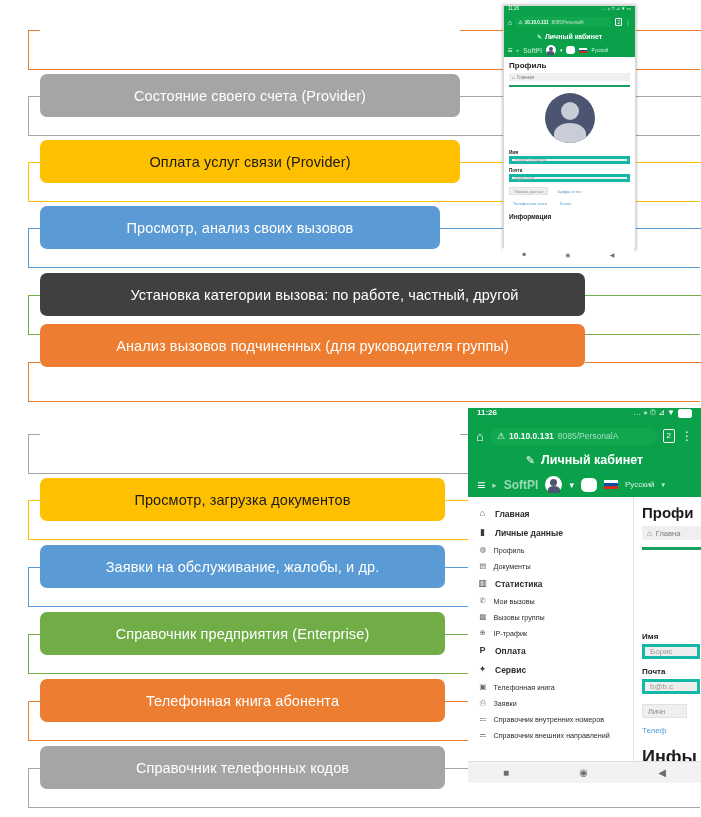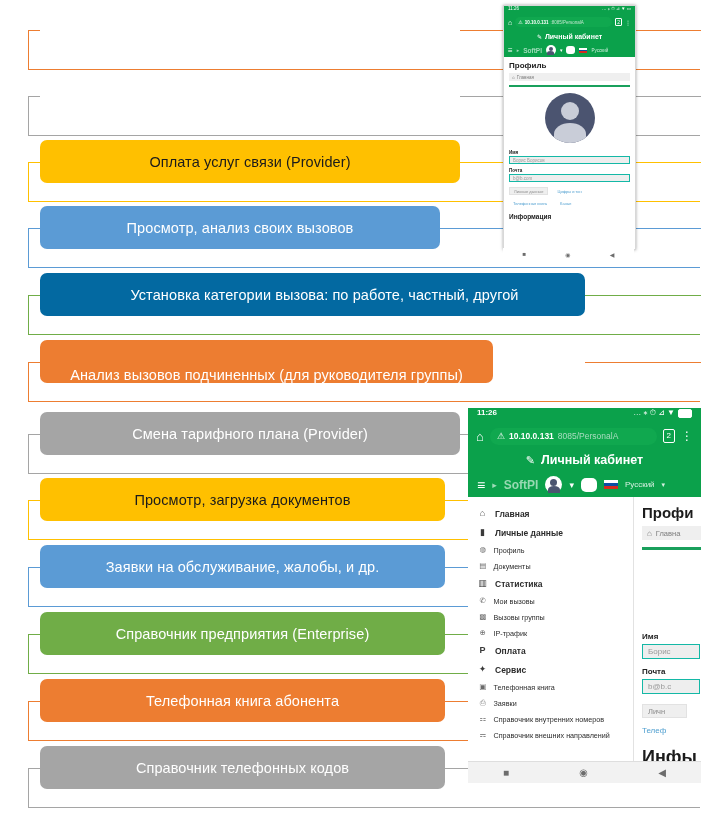--- a/index.html
+++ b/index.html
@@ -42,21 +42,21 @@
   .mi.top{font-weight:bold;}
   .ph-content{flex:1;background:#fff;box-sizing:border-box;overflow:hidden;}
   .ph-bottom{background:#f2f2f2;display:flex;align-items:center;
     justify-content:space-around;box-sizing:border-box;border-top:1px solid #dedede;}
   .navglyph{color:#6d6d6d;}
 
   .crumb{background:#efefef;display:flex;align-items:center;color:#7b7b7b;
     box-sizing:border-box;}
   .greenrule{background:#19a05c;}
   .fieldlabel{font-weight:bold;color:#222;}
-  .fieldbox{background:#eeeeee;border:1px solid #14b8a6;color:#9a9a9a;
+  .fieldbox{background:#eeeeee;border:3px solid #14b8a6;color:#9a9a9a;
     display:flex;align-items:center;box-sizing:border-box;text-align:center;}
   .btn-ghost{background:#efefef;border:1px solid #e2e2e2;color:#8a8a8a;
     display:flex;align-items:center;justify-content:center;box-sizing:border-box;}
   .link-blue{color:#4f9fd0;}
   .avatar-wrap{display:flex;align-items:center;justify-content:center;}
   .avatar-circle{border-radius:50%;background:#4b5470;position:relative;overflow:hidden;}
   .avatar-head{position:absolute;border-radius:50%;background:#c9cdd8;}
   .avatar-body{position:absolute;border-radius:50% 50% 0 0;background:#c9cdd8;}
 </style>
 </head>
@@ -104,34 +104,34 @@
     <div class="br-base" style="left:28px;top:673px;width:672px;border-top-color:#70AD47;"></div>
     <div class="br-right" style="left:445px;top:633.5px;width:256px;border-top-color:#70AD47;"></div>
     <div class="br-stub" style="left:28px;top:700.5px;width:12px;border-top-color:#ED7D31;"></div>
     <div class="br-vert" style="left:28px;top:700.5px;height:39.5px;border-left-color:#ED7D31;"></div>
     <div class="br-base" style="left:28px;top:740px;width:672px;border-top-color:#ED7D31;"></div>
     <div class="br-right" style="left:445px;top:700.5px;width:256px;border-top-color:#ED7D31;"></div>
     <div class="br-stub" style="left:28px;top:767.5px;width:12px;border-top-color:#A5A5A5;"></div>
     <div class="br-vert" style="left:28px;top:767.5px;height:39.5px;border-left-color:#A5A5A5;"></div>
     <div class="br-base" style="left:28px;top:807px;width:672px;border-top-color:#A5A5A5;"></div>
     <div class="br-right" style="left:445px;top:767.5px;width:256px;border-top-color:#A5A5A5;"></div>
+    <div class="bar" style="left:40px;top:74px;width:420px;height:43px;background:#A5A5A5;">
+      <span class="bar-label">Состояние своего счета (Provider)</span>
+    </div>
     <div class="bar dark" style="left:40px;top:140px;width:420px;height:43px;background:#FFC000;">
       <span class="bar-label">Оплата услуг связи (Provider)</span>
     </div>
     <div class="bar" style="left:40px;top:206px;width:400px;height:43px;background:#5B9BD5;">
       <span class="bar-label">Просмотр, анализ своих вызовов</span>
     </div>
-    <div class="bar" style="left:40px;top:273px;width:545px;height:43px;background:#0369a1;padding-left:24px;">
+    <div class="bar" style="left:40px;top:273px;width:545px;height:43px;background:#404040;padding-left:24px;">
       <span class="bar-label">Установка категории вызова: по работе, частный, другой</span>
     </div>
-    <div class="bar" style="left:40px;top:340px;width:453px;height:43px;background:#ED7D31;align-items:flex-end;">
+    <div class="bar" style="left:40px;top:324px;width:545px;height:43px;background:#ED7D31;">
       <span class="bar-label">Анализ вызовов подчиненных (для руководителя группы)</span>
-    </div>
-    <div class="bar" style="left:40px;top:412px;width:420px;height:43px;background:#A5A5A5;">
-      <span class="bar-label">Смена тарифного плана (Provider)</span>
     </div>
     <div class="bar dark" style="left:40px;top:478px;width:405px;height:43px;background:#FFC000;">
       <span class="bar-label">Просмотр, загрузка документов</span>
     </div>
     <div class="bar" style="left:40px;top:545px;width:405px;height:43px;background:#5B9BD5;">
       <span class="bar-label">Заявки на обслуживание, жалобы, и др.</span>
     </div>
     <div class="bar" style="left:40px;top:612px;width:405px;height:43px;background:#70AD47;">
       <span class="bar-label">Справочник предприятия (Enterprise)</span>
     </div>

